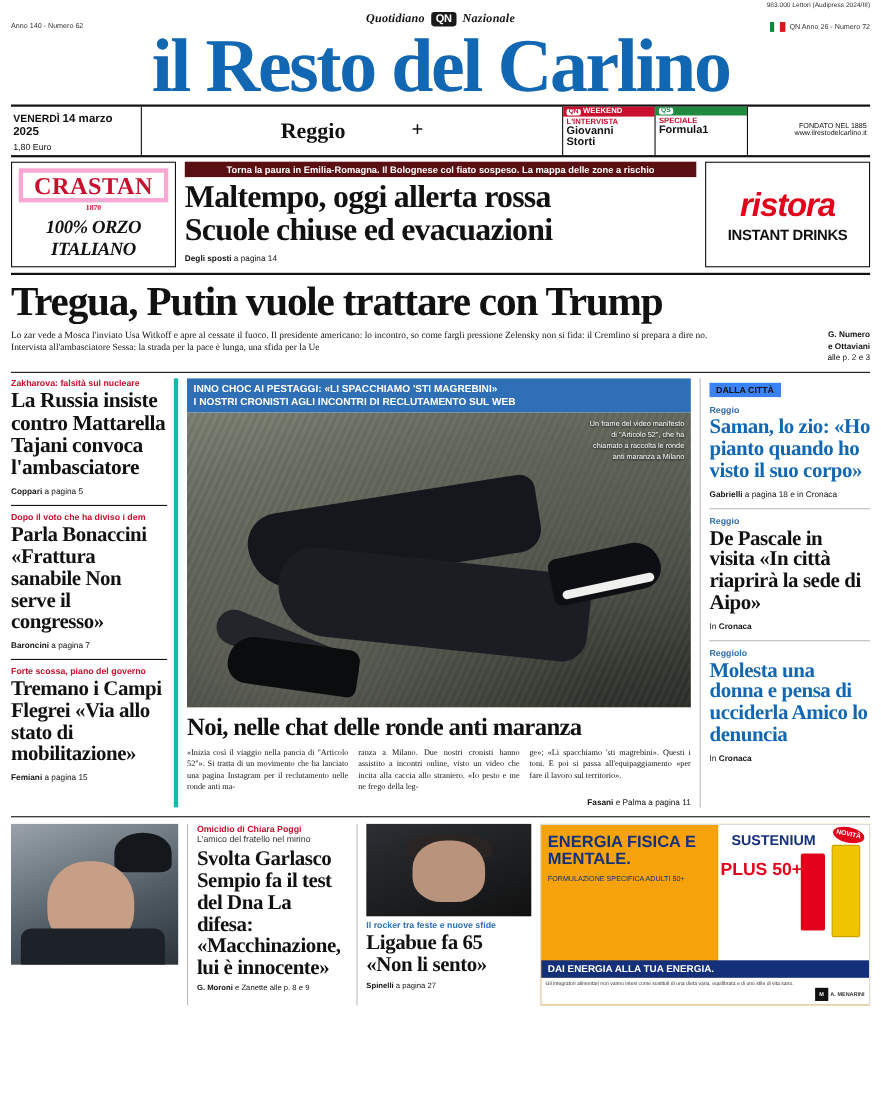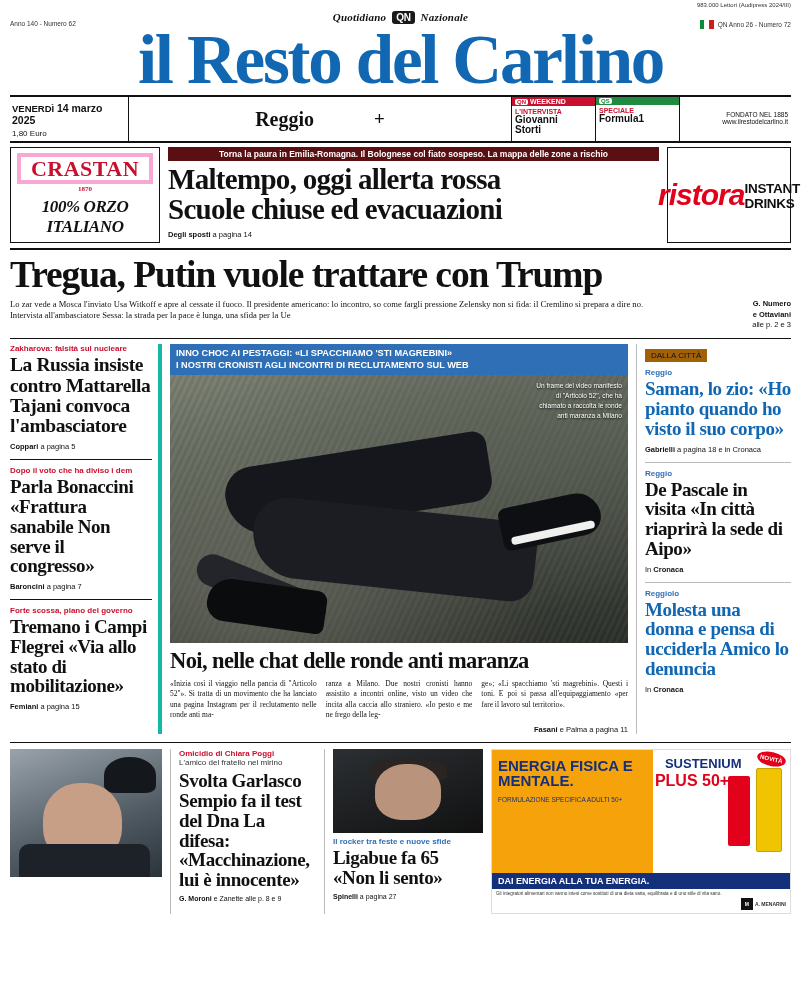--- a/index.html
+++ b/index.html
@@ -104,21 +104,21 @@
     font-size:8.5px; font-weight:bold; padding:2px 6px; text-align:center;
   }
   .ad-center h1 {
     margin:4px 0 0 0; font-size:29px; line-height:1.02; font-weight:bold;
     letter-spacing:-.7px;
   }
   .byline-s { font-family:"Liberation Sans", sans-serif; font-size:7.5px; margin-top:6px; font-weight:bold;}
   .byline-s span { font-weight:normal; }
 
   .ad-right {
-    width:124px; border:1.5px solid #111; display:flex; flex-direction:row;
+    width:150px; border:1.5px solid #111; display:flex; flex-direction:column;
     align-items:center; justify-content:center;
   }
   .ristora { color:#e2001a; font-weight:bold; font-style:italic; font-size:30px; letter-spacing:-1px; font-family:"Liberation Sans", sans-serif;}
   .ristora-sub { font-weight:bold; font-size:13.5px; letter-spacing:-.3px; font-family:"Liberation Sans", sans-serif; margin-top:2px;}
 
   
   .main-rule { border-top:2.5px solid #111; margin-top:5px; }
   .mainhead {
     font-size:37.5px; font-weight:bold; letter-spacing:-1.1px; margin-top:6px;
     line-height:1.0; white-space:nowrap;
@@ -196,22 +196,22 @@
   .photo-head {
     font-weight:bold; font-size:22.5px; letter-spacing:-.6px; margin-top:6px; line-height:1.05;
   }
   .body3 { display:flex; gap:9px; margin-top:6px; }
   .body3 p { margin:0; font-size:7.5px; line-height:1.38; text-align:justify; flex:1; }
   .sign { font-family:"Liberation Sans", sans-serif; font-size:7.5px; text-align:right; margin-top:5px; font-weight:bold;}
   .sign span { font-weight:normal; }
 
   
   .dalla {
-    background:#a16207; color:#111; font-family:"Liberation Sans", sans-serif;
-    font-weight:normal; font-size:8px; padding:2px 6px; display:inline-block;
+    background:#3b82f6; color:#111; font-family:"Liberation Sans", sans-serif;
+    font-weight:bold; font-size:8px; padding:2px 6px; display:inline-block;
   }
   .city { color:#2f6fb5; font-family:"Liberation Sans", sans-serif; font-weight:bold; font-size:8px; margin:6px 0 2px 0;}
   .hl-blue { color:#1267b3; }
 
   
   .bottom { display:flex; margin-top:8px; border-top:1.5px solid #111; padding-top:6px; height:172px; }
   .b1 { width:152px; }
   .b-photo1 {
     height:128px; background:linear-gradient(160deg,#9aa3ab,#4f5a63 60%,#2c343a);
     position:relative; overflow:hidden;
@@ -235,21 +235,21 @@
   .b-photo2 { height:84px; background:linear-gradient(160deg,#2b2f33,#111); position:relative; overflow:hidden;}
   .b-photo2 .face2 { position:absolute; left:28%; top:18%; width:44%; height:66%; background:#b9937c; border-radius:46% 46% 40% 40%;}
   .b-photo2 .hair { position:absolute; left:24%; top:10%; width:52%; height:26%; background:#2a2422; border-radius:50% 50% 10% 10%;}
   .b3 .kick { font-family:"Liberation Sans", sans-serif; font-size:8px; color:#2f6fb5; margin:4px 0 2px 0; font-weight:bold;}
   .b4 { width:300px; margin-left:8px; border:1px solid #ddd; position:relative; background:#f6a30b; overflow:hidden;}
   .ad2-left { position:absolute; left:0; top:0; width:56%; height:100%; padding:8px 6px; color:#1a3f8f;}
   .ad2-left .t1 { font-family:"Liberation Sans", sans-serif; font-weight:bold; font-size:15px; line-height:1.0; color:#14307a;}
   .ad2-left .t2 { font-family:"Liberation Sans", sans-serif; font-size:6.5px; line-height:1.25; margin-top:8px; color:#14307a;}
   .ad2-right { position:absolute; right:0; top:0; width:46%; height:100%; background:#fff; }
   .sustenium { position:absolute; left:12px; top:6px; font-family:"Liberation Sans", sans-serif; font-weight:bold; font-size:13px; color:#14307a;}
-  .plus50 { position:absolute; left:2px; top:22px; font-family:"Liberation Sans", sans-serif; font-weight:bold; font-size:16px; color:#e2001a;}
+  .plus50 { position:absolute; left:2px; top:32px; font-family:"Liberation Sans", sans-serif; font-weight:bold; font-size:16px; color:#e2001a;}
   .pack {
     position:absolute; right:8px; top:18px; width:26px; height:84px; background:#f0c400;
     border:1px solid #c9a400; border-radius:2px;
   }
   .pack2 { position:absolute; right:40px; top:26px; width:22px; height:70px; background:#e2001a; border-radius:2px;}
   .novita {
     position:absolute; right:4px; top:2px; background:#e2001a; color:#fff; font-family:"Liberation Sans", sans-serif;
     font-size:6px; font-weight:bold; border-radius:50%; padding:4px 3px; transform:rotate(12deg);
   }
   .ad2-bottom {

